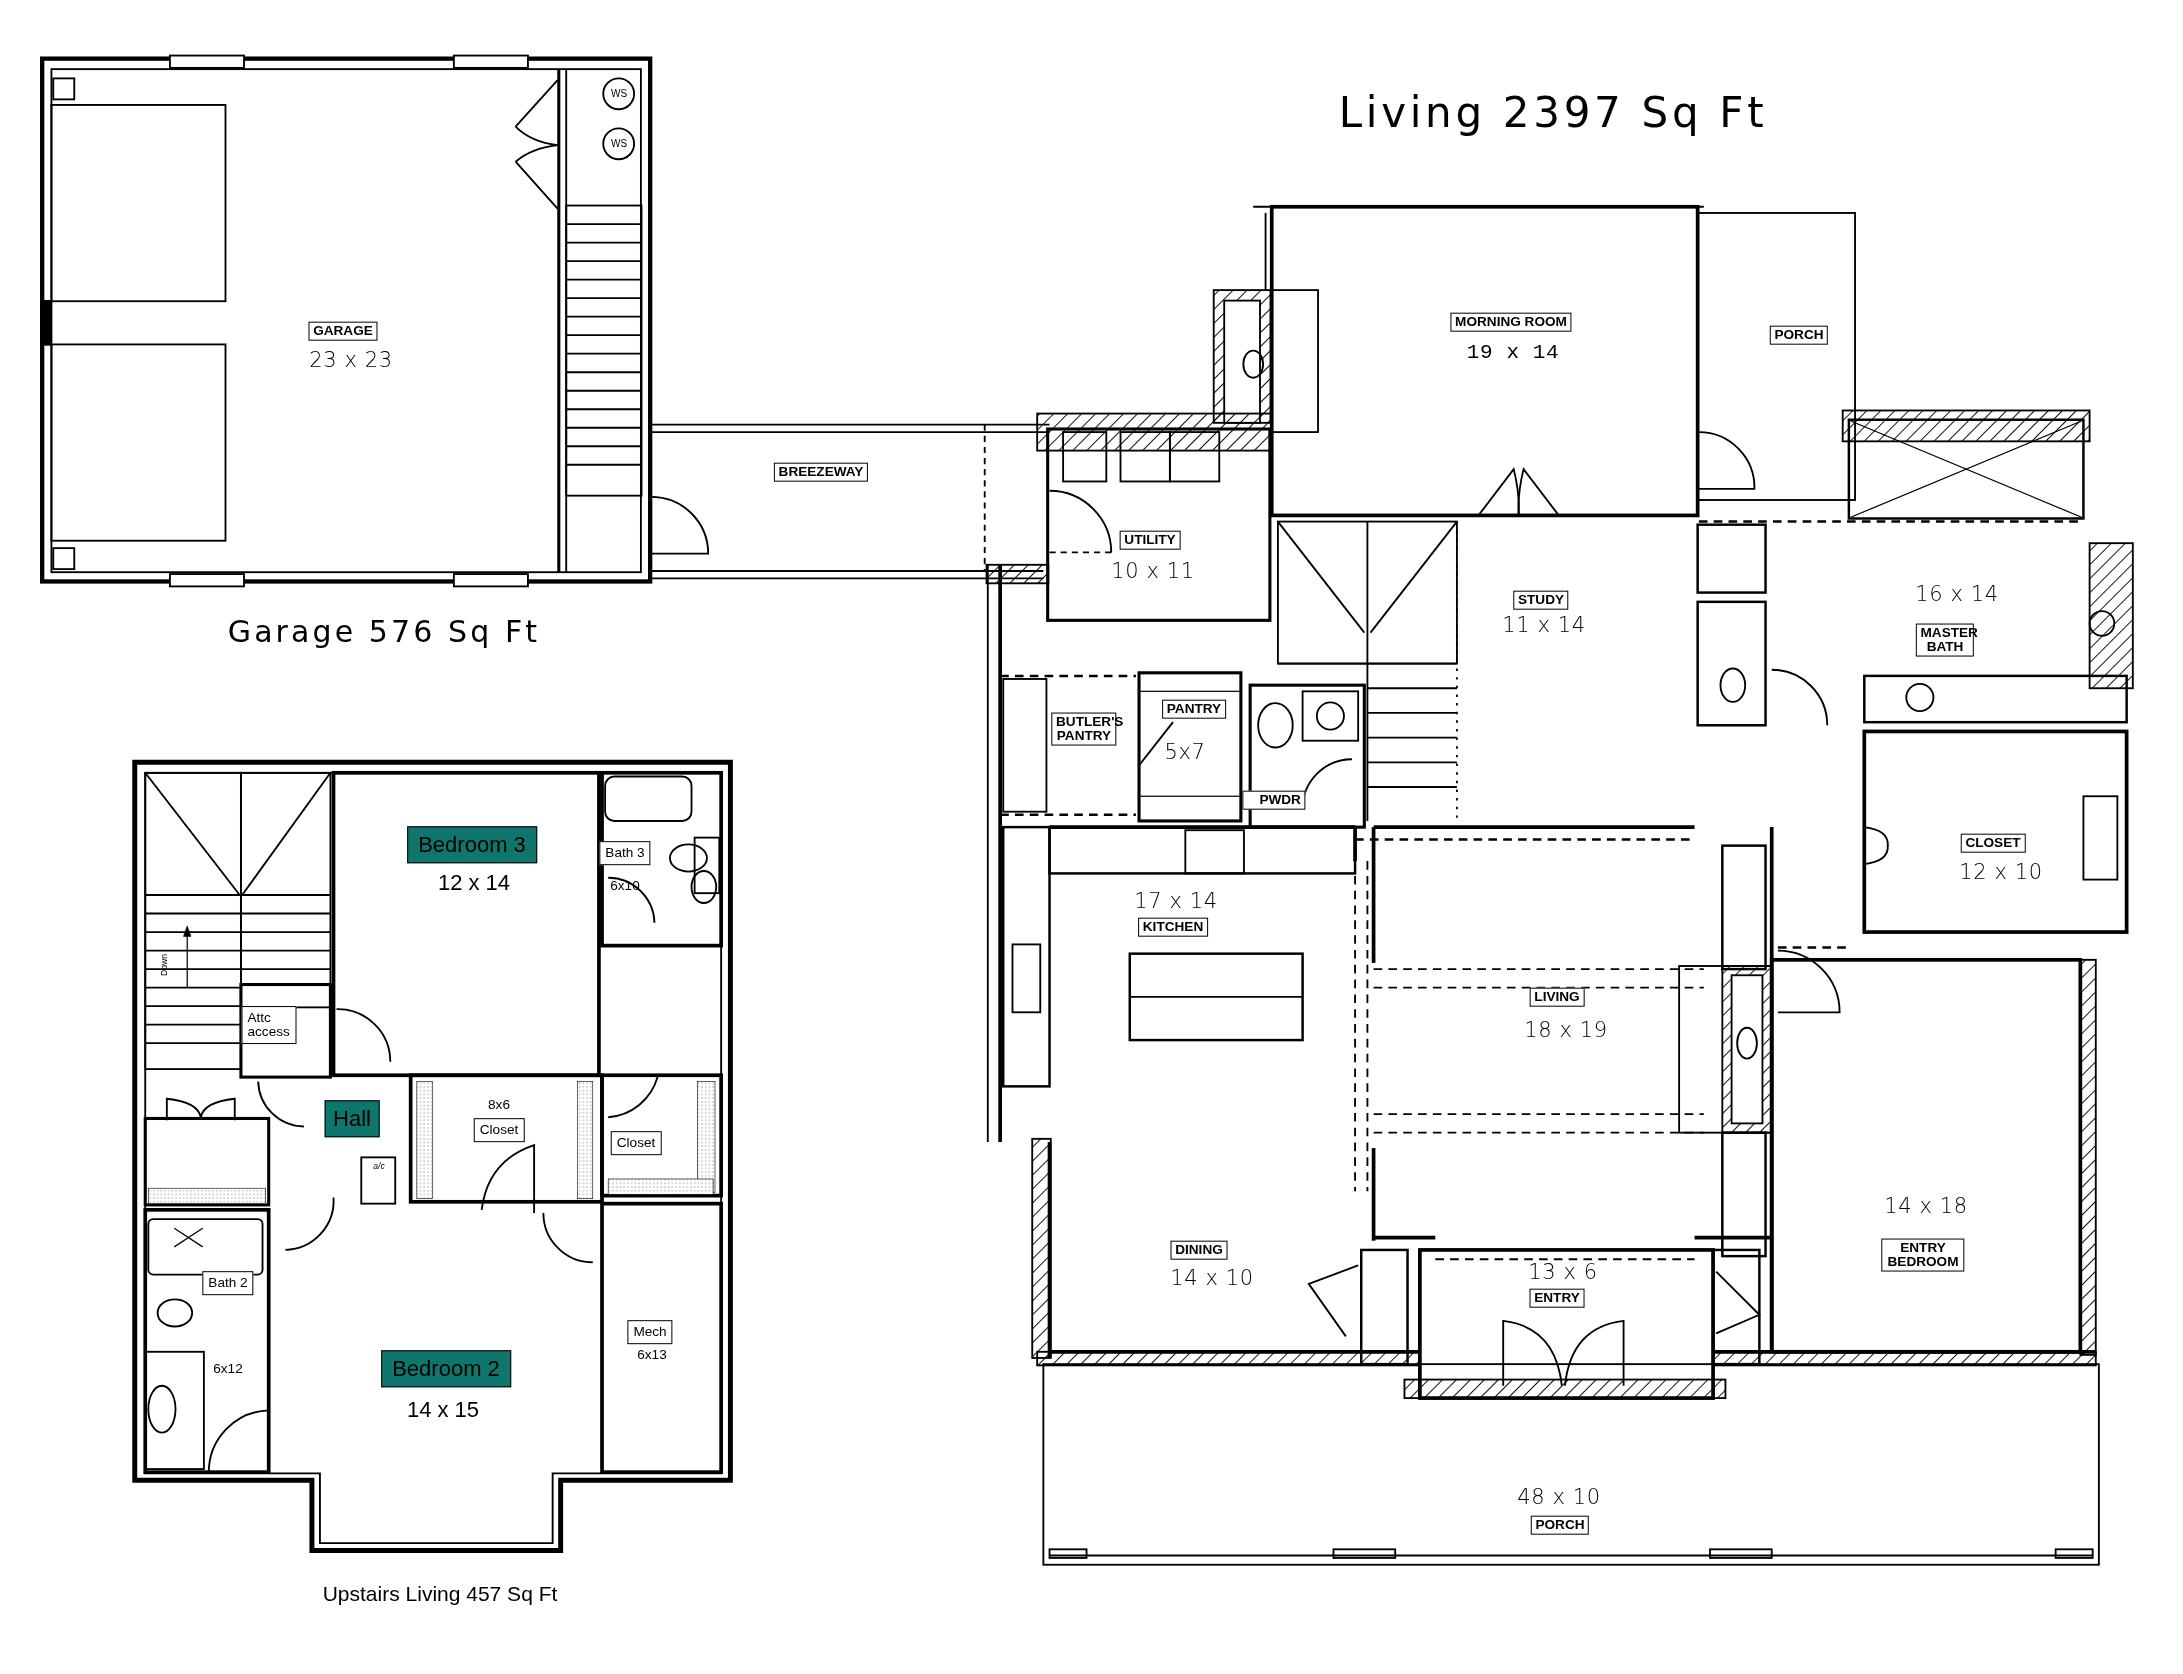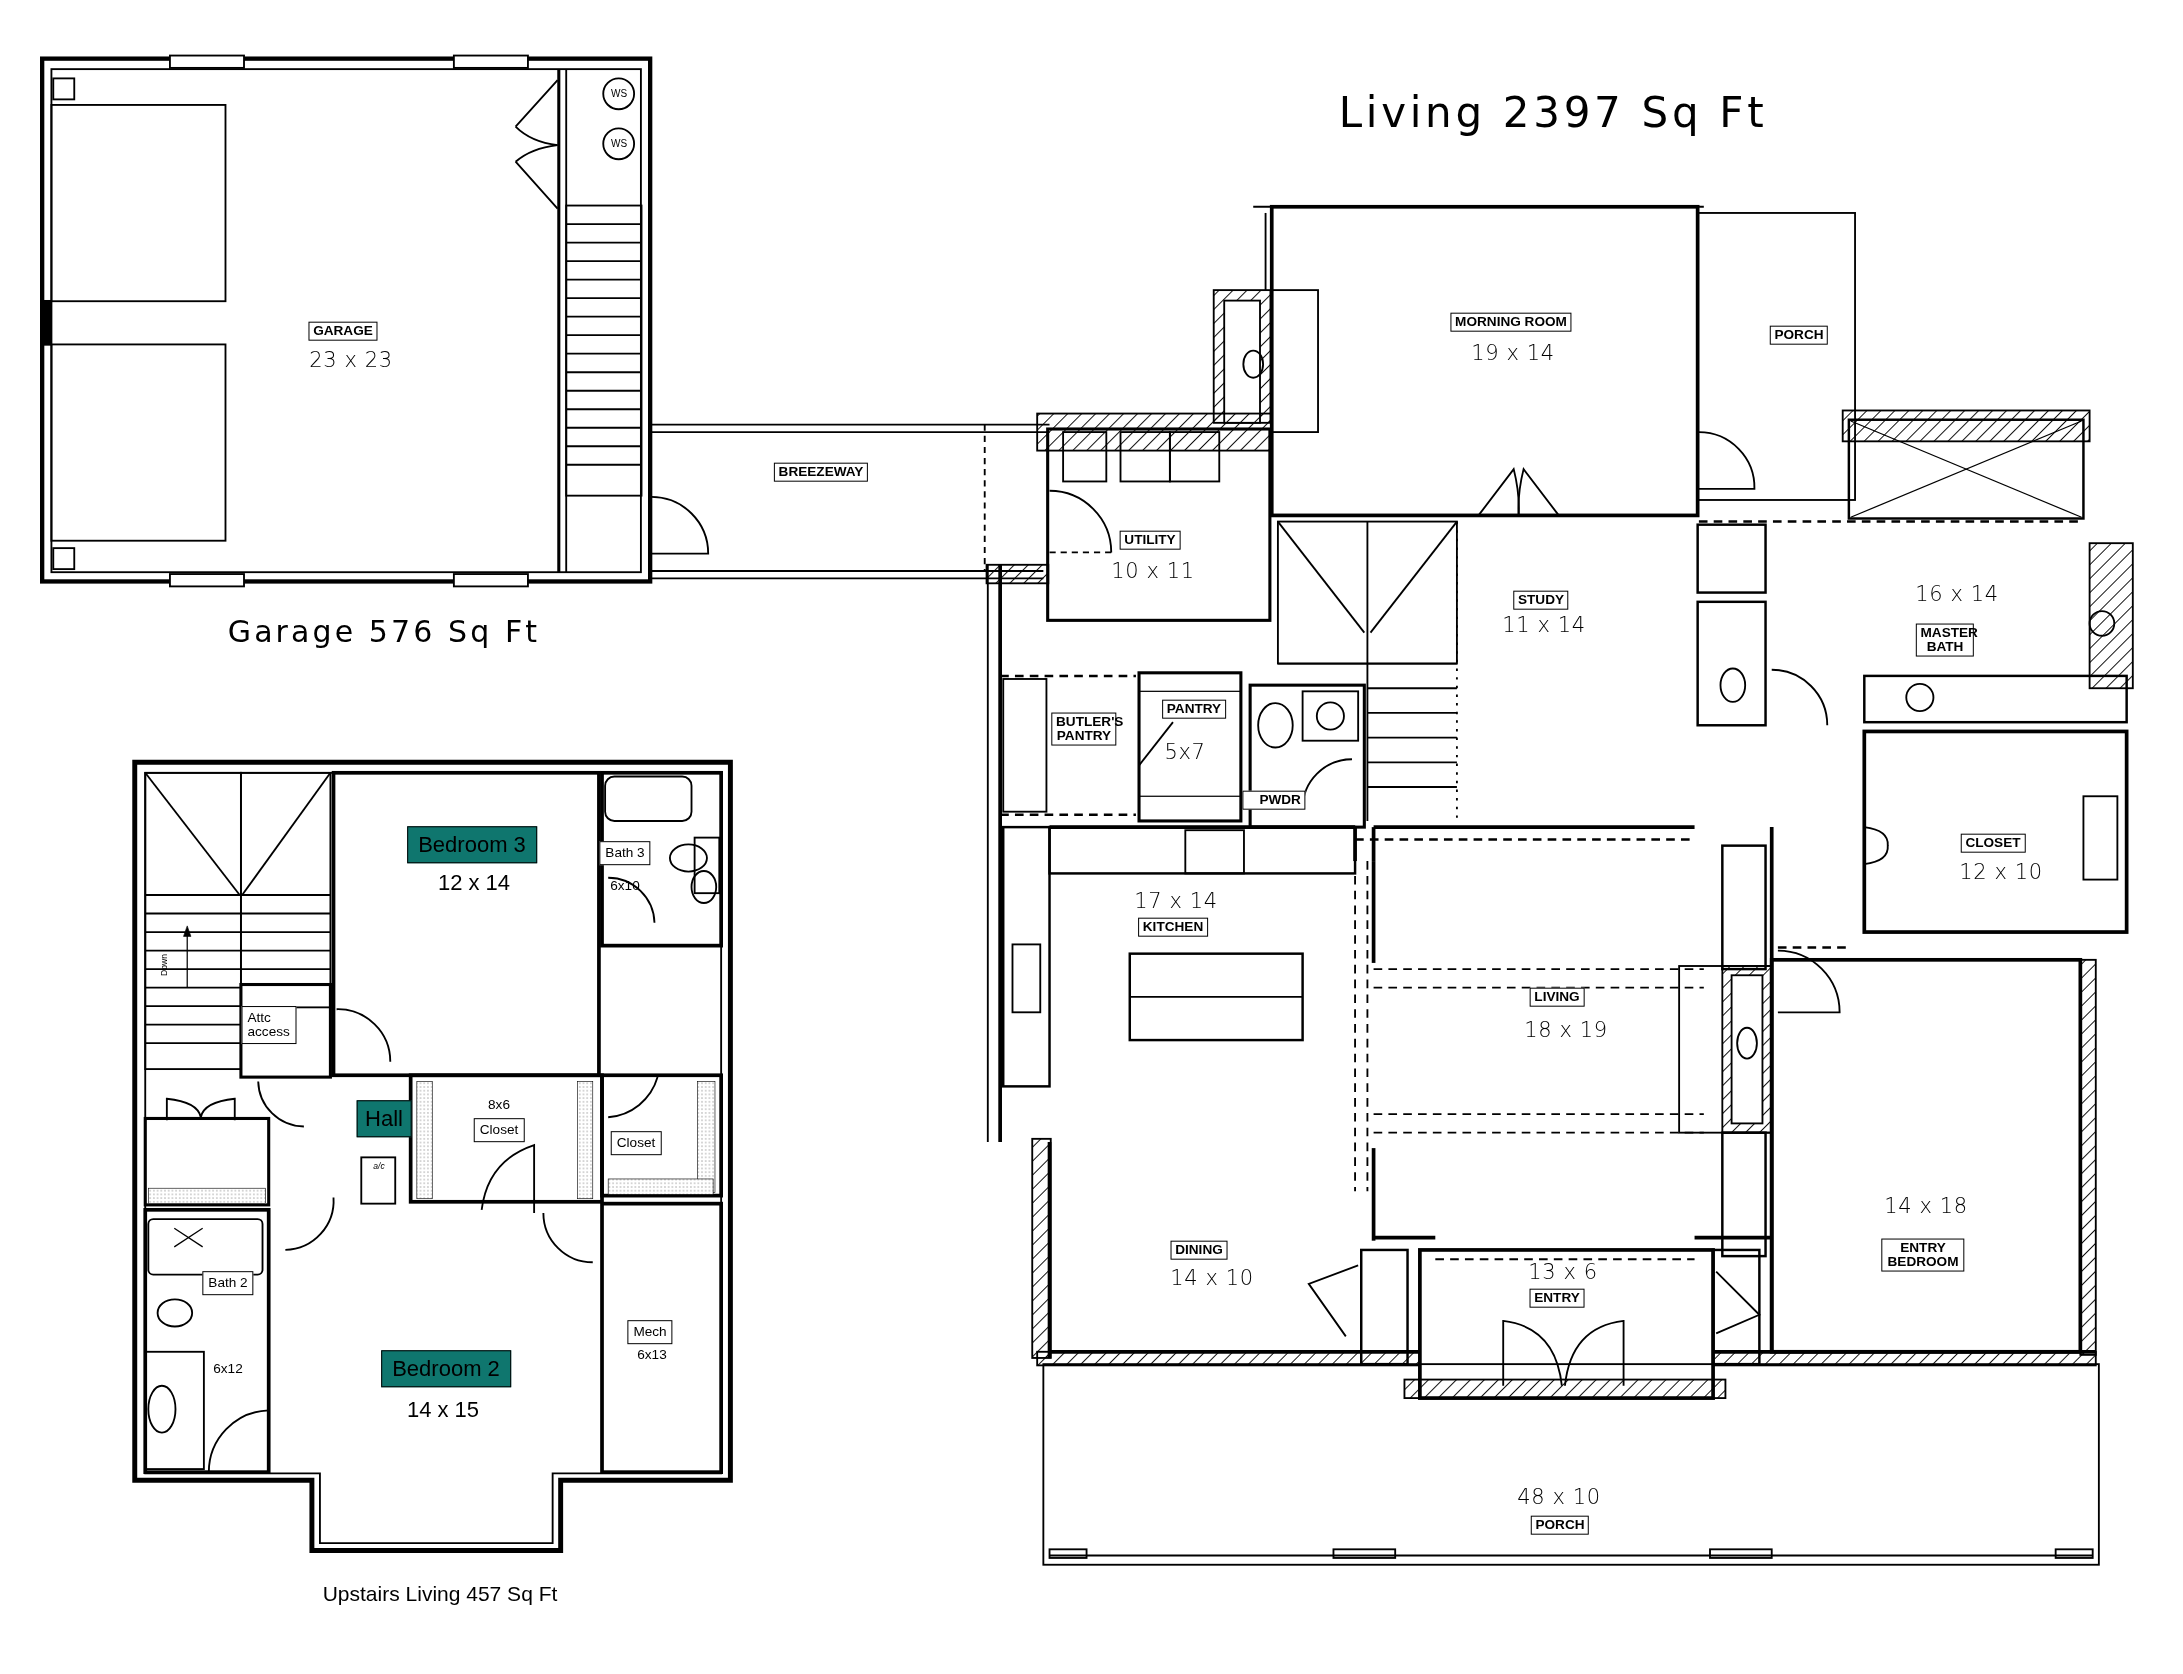--- a/index.html
+++ b/index.html
@@ -296,21 +296,21 @@
 <div class="lbl title-up" style="left:440px; top:1594px;">Upstairs Living 457 Sq Ft</div>
 
 <div class="lbl box" style="left:343px; top:331px;">GARAGE</div>
 <div class="lbl dim" style="left:351px; top:360px;">23 x 23</div>
 <div class="lbl ws" style="left:619px; top:94px;">WS</div>
 <div class="lbl ws" style="left:619px; top:144px;">WS</div>
 
 <div class="lbl box" style="left:821px; top:472px;">BREEZEWAY</div>
 
 <div class="lbl box" style="left:1511px; top:322px;">MORNING ROOM</div>
-<div class="lbl dim" style="left:1513px; top:353px;">19 x 14</div>
+<div class="lbl dim" style="left:1513px; top:353px;font-family:Liberation Mono, monospace;">19 x 14</div>
 
 <div class="lbl box" style="left:1799px; top:335px;">PORCH</div>
 
 <div class="lbl box" style="left:1150px; top:540px;">UTILITY</div>
 <div class="lbl dim" style="left:1153px; top:571px;">10 x 11</div>
 
 <div class="lbl box" style="left:1541px; top:600px;">STUDY</div>
 <div class="lbl dim" style="left:1544px; top:625px;">11 x 14</div>
 
 <div class="lbl dim" style="left:1957px; top:594px;">16 x 14</div>
@@ -345,21 +345,21 @@
 <div class="lbl box" style="left:1560px; top:1525px;">PORCH</div>
 
 <div class="lbl ubox" style="left:472px; top:845px;">Bedroom 3</div>
 <div class="lbl udim" style="left:474px; top:883px;">12 x 14</div>
 
 <div class="lbl ubox-sm" style="left:625px; top:853px;">Bath 3</div>
 <div class="lbl dimsm" style="left:625px; top:886px;">6x10</div>
 
 <div class="lbl ubox-sm" style="left:269px; top:1025px; width:43px; white-space:normal; text-align:left;">Attc access</div>
 
-<div class="lbl ubox" style="left:352px; top:1119px; padding:6.2px 7.4px;margin-left:32px;">Hall</div>
+<div class="lbl ubox" style="left:352px; top:1119px; padding:6.2px 7.4px;">Hall</div>
 
 <div class="lbl dimsm" style="left:499px; top:1105px;">8x6</div>
 <div class="lbl ubox-sm" style="left:499px; top:1130px;">Closet</div>
 
 <div class="lbl ubox-sm" style="left:636px; top:1143px;">Closet</div>
 
 <div class="lbl" style="left:379px; top:1167px; font-size:8.6px; font-style:italic;">a/c</div>
 
 <div class="lbl ubox-sm" style="left:228px; top:1283px;">Bath 2</div>
 <div class="lbl dimsm" style="left:228px; top:1369px;">6x12</div>

